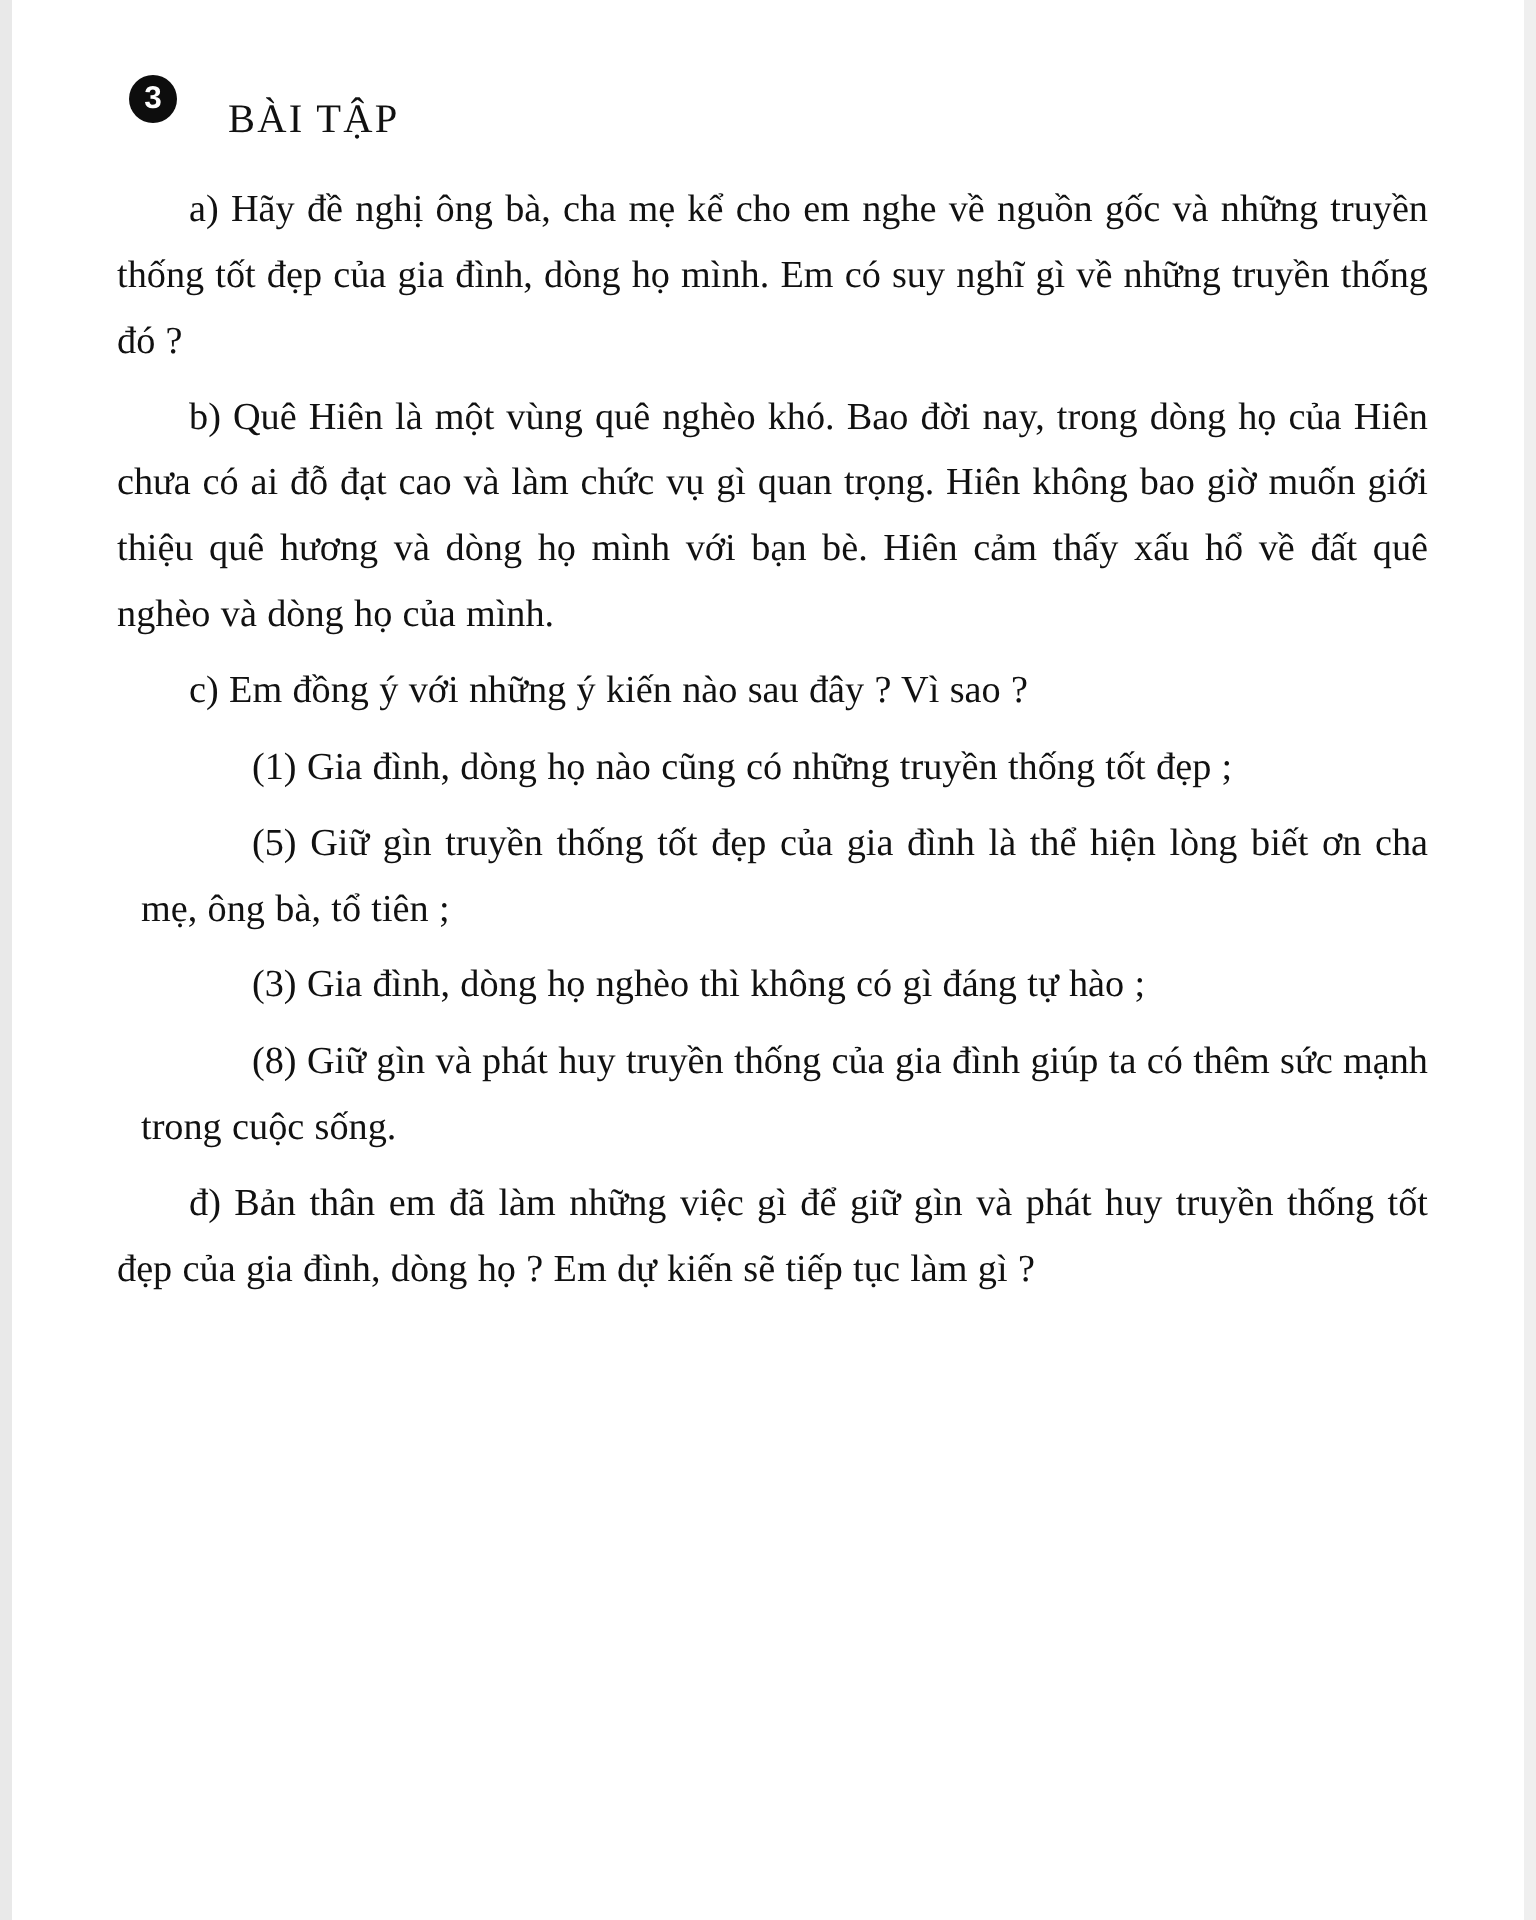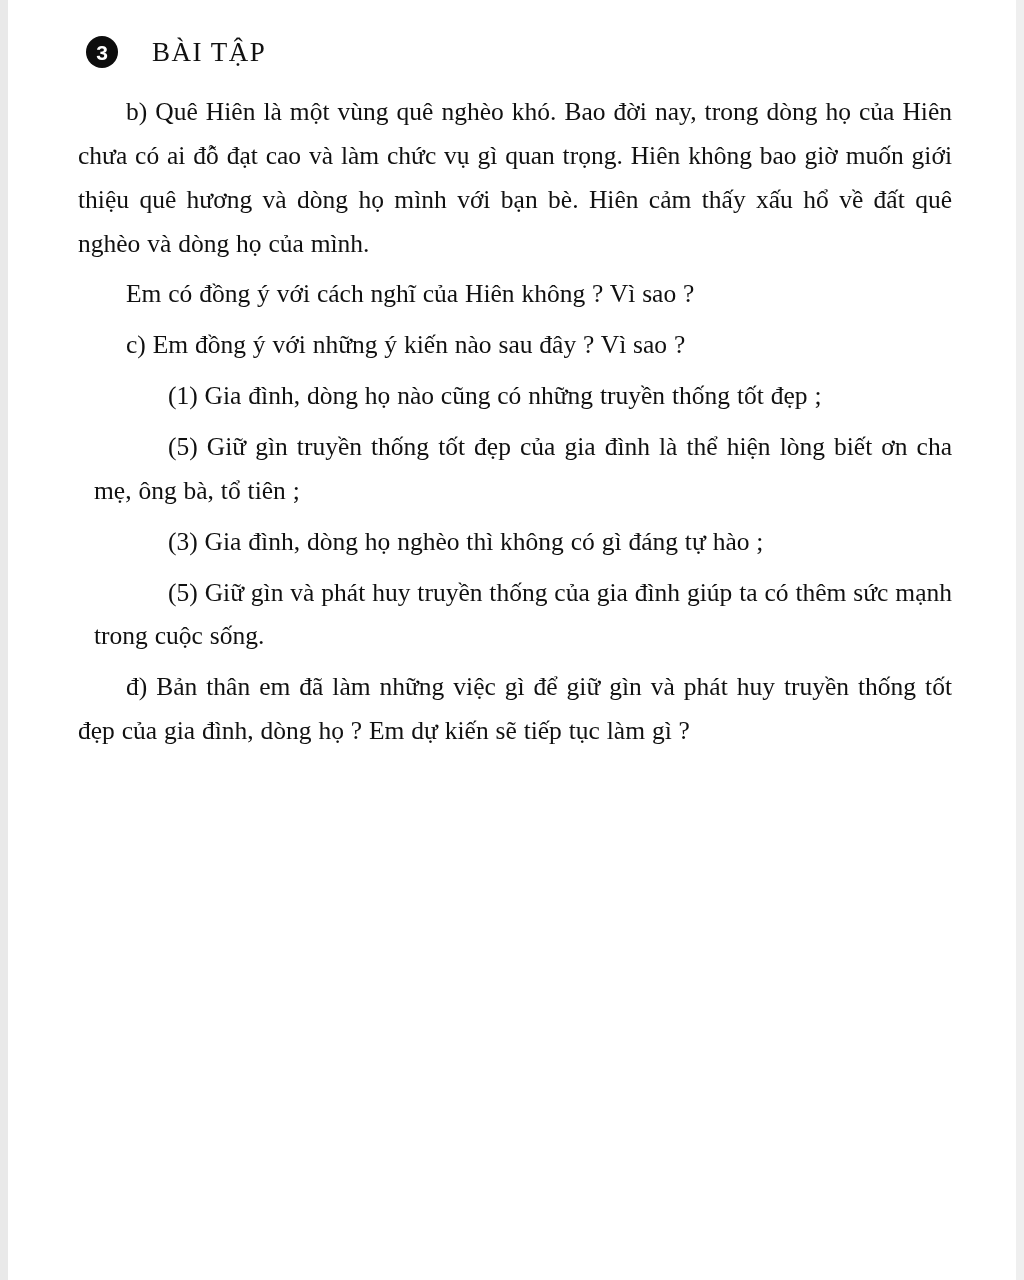--- a/index.html
+++ b/index.html
@@ -53,20 +53,21 @@
     justify-content: center;
     line-height: 1;
     flex: 0 0 auto;
   }
   .section-title {
     font-size: 27px;
     letter-spacing: 1.5px;
     font-variant: small-caps;
     text-transform: uppercase;
     font-family: "Liberation Serif", serif;
+    margin-top: 28px;
   }
   .body-text {
     font-size: 25.5px;
     line-height: 1.72;
     text-align: justify;
     text-justify: inter-word;
     margin: 0 0 7px 0;
     word-spacing: 0.5px;
   }
   .indent { text-indent: 48px; }
@@ -78,22 +79,22 @@
 <div class="edge-left"></div>
 <div class="edge-right"></div>
 
 <div class="page">
 
   <div class="section-header">
     <div class="badge">3</div>
     <div class="section-title">BÀI TẬP</div>
   </div>
 
+  <p class="body-text indent">a) Hãy đề nghị ông bà, cha mẹ kể cho em nghe về nguồn gốc và những truyền thống tốt đẹp của gia đình, dòng họ mình. Em có suy nghĩ gì về những truyền thống đó ?</p>
   <p class="body-text indent">b) Quê Hiên là một vùng quê nghèo khó. Bao đời nay, trong dòng họ của Hiên chưa có ai đỗ đạt cao và làm chức vụ gì quan trọng. Hiên không bao giờ muốn giới thiệu quê hương và dòng họ mình với bạn bè. Hiên cảm thấy xấu hổ về đất quê nghèo và dòng họ của mình.</p>
-  <p class="body-text indent">Em có đồng ý với cách nghĩ của Hiên không ? Vì sao ?</p>
   <p class="body-text indent">c) Em đồng ý với những ý kiến nào sau đây ? Vì sao ?</p>
   <p class="body-text indent-deep">(1) Gia đình, dòng họ nào cũng có những truyền thống tốt đẹp ;</p>
   <p class="body-text indent-deep">(5) Giữ gìn truyền thống tốt đẹp của gia đình là thể hiện lòng biết ơn cha mẹ, ông bà, tổ tiên ;</p>
   <p class="body-text indent-deep">(3) Gia đình, dòng họ nghèo thì không có gì đáng tự hào ;</p>
-  <p class="body-text indent-deep">(5) Giữ gìn và phát huy truyền thống của gia đình giúp ta có thêm sức mạnh trong cuộc sống.</p>
+  <p class="body-text indent-deep">(8) Giữ gìn và phát huy truyền thống của gia đình giúp ta có thêm sức mạnh trong cuộc sống.</p>
   <p class="body-text indent">đ) Bản thân em đã làm những việc gì để giữ gìn và phát huy truyền thống tốt đẹp của gia đình, dòng họ ? Em dự kiến sẽ tiếp tục làm gì ?</p>
 
 </div>
 
 </body></html>

